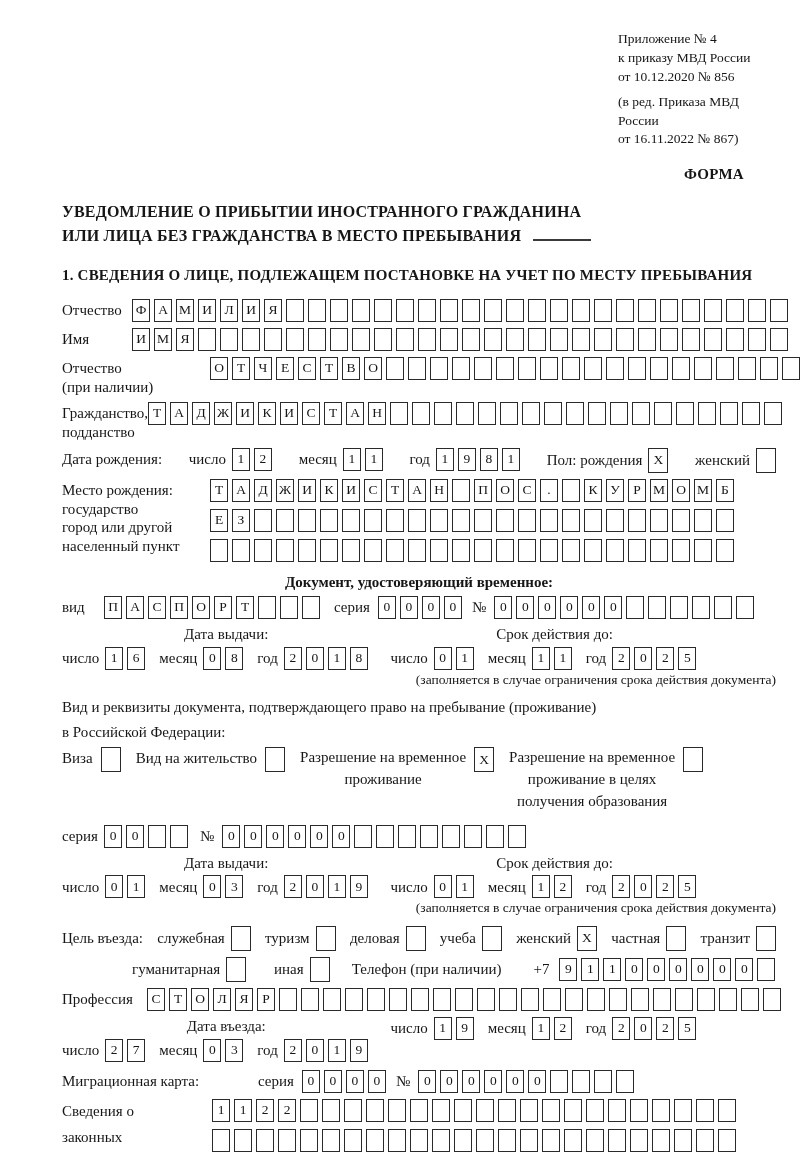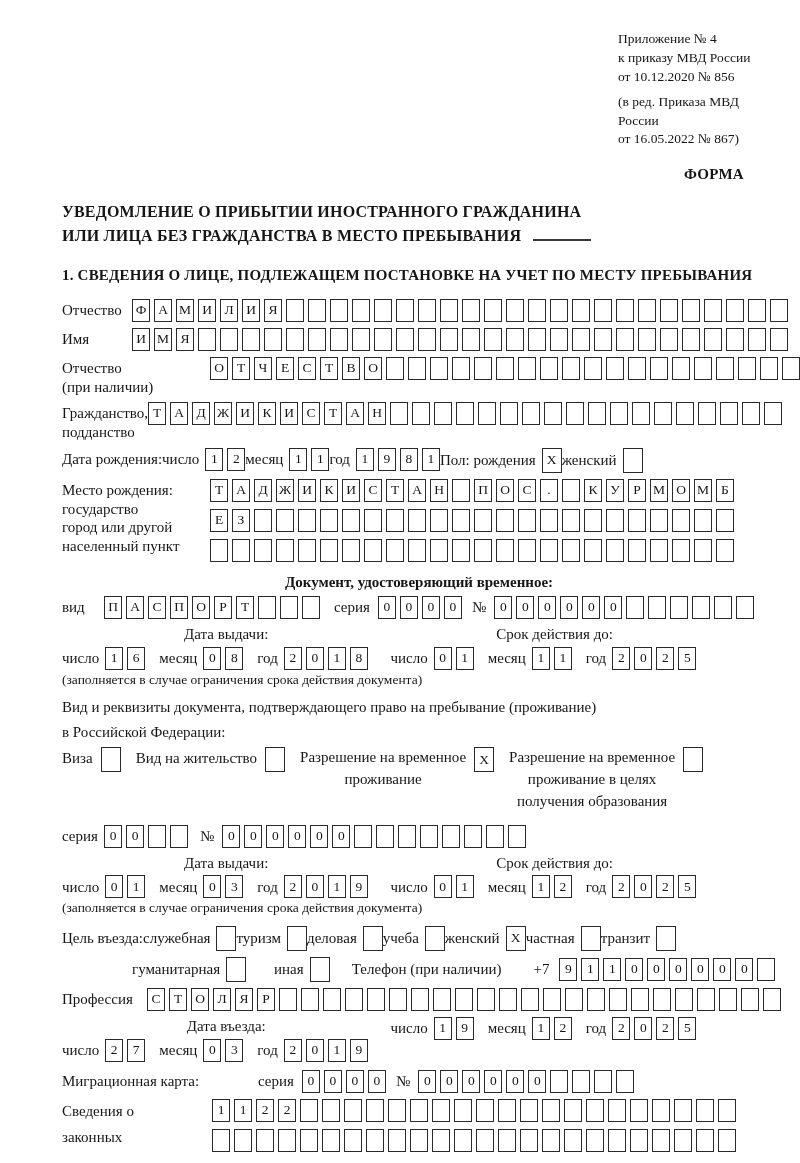--- a/index.html
+++ b/index.html
@@ -17,46 +17,46 @@
   .section-title{font-weight:700;font-size:15px;margin:18px 0 14px 0;letter-spacing:.2px;}
 
   .box{flex:none;width:16px;height:21px;border:1.5px solid #2a2a2a;display:inline-flex;
        align-items:center;justify-content:center;font-size:13.5px;background:#fff;}
   .cb{width:18px;height:23px;}
   .boxes{display:inline-flex;gap:4px;flex-wrap:nowrap;}
   .frow{display:flex;align-items:flex-start;margin-bottom:6px;}
   .flabel{flex:none;padding-top:2px;}
   .w70{width:70px;} .w148{width:148px;} .w86{width:86px;} .w42{width:42px;} .w85{width:85px;} .w196{width:196px;}
   .mb{margin-bottom:7px;}
-  .spread{justify-content:flex-start;}
+  .spread{justify-content:space-between;}
   .dg{display:inline-flex;align-items:center;gap:6px;}
   .two-col{display:flex;margin-bottom:2px;}
   .dcol{display:flex;flex-direction:column;width:46%;}
   .dhead{text-align:center;margin-bottom:3px;}
   .dg-row{display:flex;align-items:center;gap:6px;}
   .ml10{margin-left:8px;}
-  .note-right{font-size:13.5px;margin:1px 0 9px 0;}
+  .note-right{text-align:right;font-size:13.5px;margin:1px 0 9px 0;}
   .ptext-line{margin-bottom:6px;}
   .permits{display:flex;align-items:flex-start;margin:4px 0 12px 0;gap:15px;}
   .pg{display:inline-flex;align-items:flex-start;gap:8px;}
   .pg > span:first-child{padding-top:2px;}
   .pre{white-space:pre-line;text-align:center;line-height:1.45;padding-top:0 !important;}
   .purposes2{margin-left:70px;align-items:center;gap:10px;}
   .reps{display:flex;align-items:flex-start;}
   .reps-label{width:150px;flex:none;line-height:1.72;}
 </style>
 </head>
 <body>
 
 <div class="appendix">
   <div>Приложение № 4</div>
   <div>к приказу МВД России</div>
   <div>от 10.12.2020 № 856</div>
   <div class="gap">(в ред. Приказа МВД России</div>
-  <div>от 16.05.2022 № 867)</div>
+  <div>от 16.11.2022 № 867)</div>
 </div>
 
 <div class="forma">ФОРМА</div>
 
 <div class="title">
   <div>УВЕДОМЛЕНИЕ О ПРИБЫТИИ ИНОСТРАННОГО ГРАЖДАНИНА</div>
   <div><span>ИЛИ ЛИЦА БЕЗ ГРАЖДАНСТВА В МЕСТО ПРЕБЫВАНИЯ</span><span class="uline"></span></div>
 </div>
 
 <div class="section-title">1. СВЕДЕНИЯ О ЛИЦЕ, ПОДЛЕЖАЩЕМ ПОСТАНОВКЕ НА УЧЕТ ПО МЕСТУ ПРЕБЫВАНИЯ</div>

